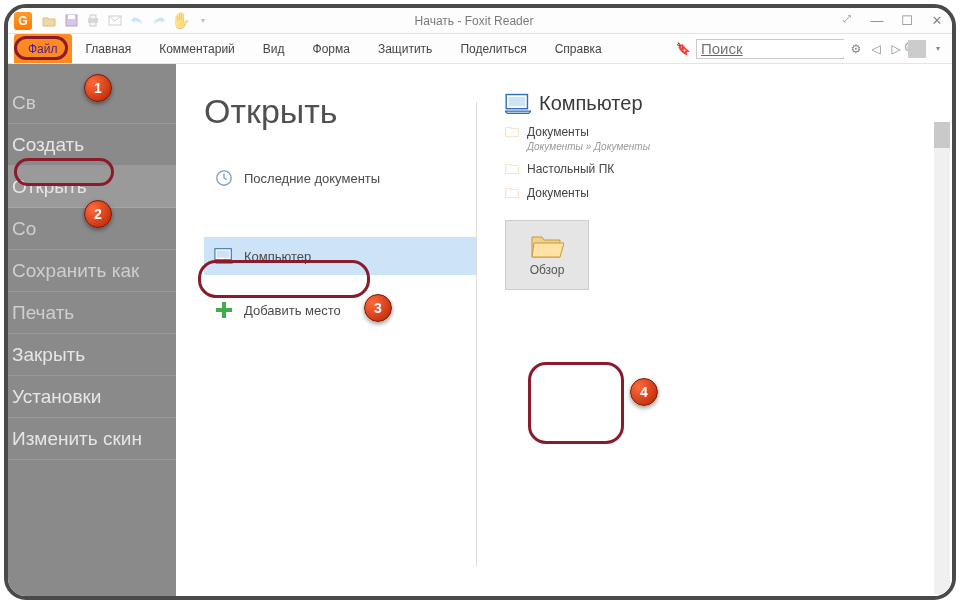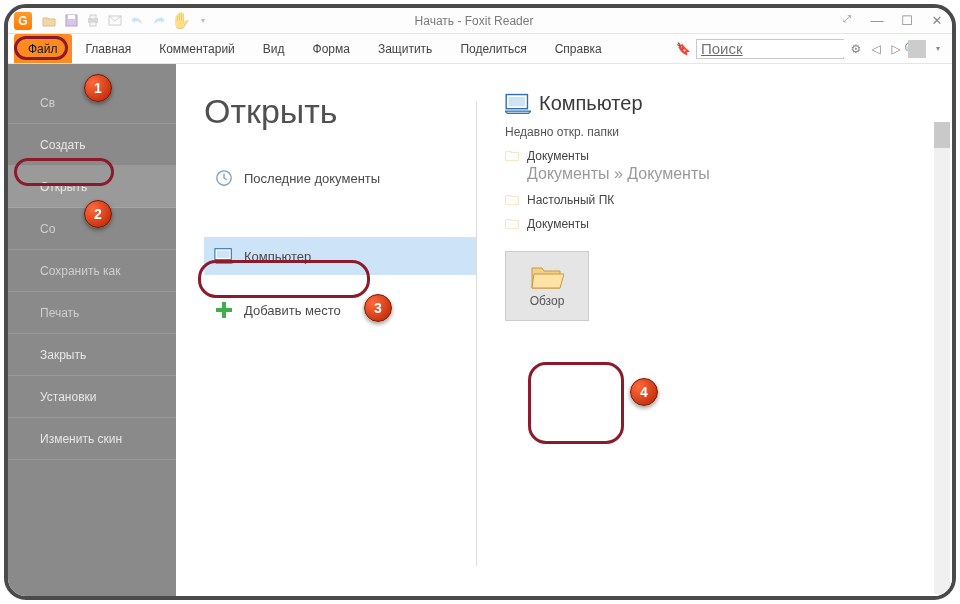--- a/index.html
+++ b/index.html
@@ -10,49 +10,49 @@
   .qat { height: 26px; display: flex; align-items: center; padding: 0 6px; background: #fdfdfd; border-bottom: 1px solid #e5e5e5; position: relative; }
   .qat .logo { width: 18px; height: 18px; border-radius: 3px; background: linear-gradient(#ff9a2e,#ff7a00); display: flex; align-items: center; justify-content: center; color: #fff; font-weight: bold; font-size: 12px; margin-right: 6px; }
   .qat .qicon { width: 18px; height: 18px; margin: 0 2px; display: flex; align-items: center; justify-content: center; opacity: .55; }
   .qat .title { position: absolute; left: 0; right: 12px; text-align: center; color: #7a7a7a; font-size: 12px; pointer-events: none; }
   .qat .win { margin-left: auto; display: flex; gap: 12px; color: #888; font-size: 13px; }
   .qat .win span { width: 18px; text-align: center; }
 
   
   .tabs { height: 30px; display: flex; align-items: center; padding-left: 6px; background: #fdfdfd; border-bottom: 1px solid #e5e5e5; gap: 0; }
   .tab { padding: 0 14px; height: 100%; display: flex; align-items: center; font-size: 12px; color: #444; cursor: pointer; }
-  .tab.active { background: #ff8a1f; color: #0f172a; border-radius: 3px 3px 0 0; }
+  .tab.active { background: #ff8a1f; color: #4c1d95; border-radius: 3px 3px 0 0; }
   .tabs .spacer { flex: 1; }
   .tabs .rt { display: flex; align-items: center; gap: 4px; padding-right: 6px; }
   .search { display: flex; align-items: center; border: 1px solid #c9c9c9; height: 20px; width: 148px; background: #fff; }
   .search input { border: none; outline: none; font-size: 15px; padding: 0 4px; flex: 1; color: #666; text-decoration: underline; }
   .search .sicon { width: 18px; color: #888; display:flex; align-items:center; justify-content:center; font-size:12px;}
   .rt .ricon { width: 16px; height: 16px; color: #888; display:flex; align-items:center; justify-content:center; font-size:12px;}
 
   
   .content { display: flex; height: calc(100% - 56px); }
   .sidebar { width: 168px; background: #8a8a8a; color: #e6e6e6; display: flex; flex-direction: column; padding-top: 18px; }
-  .mitem { height: 42px; display: flex; align-items: center; padding-left: 32px; font-size: 12px; color: #e6e6e6; border-bottom: 1px solid rgba(255,255,255,.12); cursor: pointer; }
+  .mitem { height: 42px; display: flex; align-items: center; padding-left: 4px; font-size: 19px; color: #e6e6e6; border-bottom: 1px solid rgba(255,255,255,.12); cursor: pointer; }
   .mitem.dim { color: #cfcfcf; }
   .mitem.selected { background: #9a9a9a; }
 
   .main { flex: 1; position: relative; background: #fff; display:flex; }
   .col1 { width: 300px; padding: 28px 0 0 28px; }
   .col1 h1 { font-size: 34px; font-weight: 300; color: #505050; margin-bottom: 28px; }
   .openitem { height: 38px; display: flex; align-items: center; gap: 10px; font-size: 13px; color: #4a4a4a; padding-left: 10px; cursor:pointer; }
   .openitem.selected { background: #cde3f7; }
   .oi-icon { width: 20px; height: 20px; display:flex; align-items:center; justify-content:center; }
 
   .vdiv { width: 1px; background: #ddd; margin: 38px 0 30px; }
 
   .col2 { flex: 1; padding: 28px 0 0 28px; position: relative; }
   .col2 h2 { font-size: 20px; font-weight: 400; color: #3a3a3a; display:flex; align-items:center; gap:8px;}
   .col2 .sub { font-size: 12px; color: #555; margin-top: 10px; }
   .folderrow { display:flex; align-items:flex-start; gap:8px; margin-top:10px; font-size:12px; color:#444; }
-  .folderrow .fpath { color:#9a9a9a; font-size:16px; margin-top:2px; }
+  .folderrow .fpath { color:#9a9a9a; font-size:10px; margin-top:2px;font-style:italic; }
   .folder-icon { color:#e8a441; font-size:14px; line-height:1; }
 
   .browse { margin-top: 20px; border: 1px solid #ccc; width: 84px; height: 70px; display:flex; flex-direction:column; align-items:center; justify-content:center; gap:4px; font-size:12px; color:#555; background:#e5e5e5; cursor:pointer;}
 
   .scroll { position:absolute; right:2px; top:58px; bottom:2px; width:16px; background:#f0f0f0; }
   .scroll .thumb { position:absolute; top:0; width:100%; height:26px; background:#c9c9c9; }
 
   
   .callout { position: absolute; border: 3px solid #8b1a2b; border-radius: 18px; pointer-events: none; }
   .badge { position:absolute; width:28px; height:28px; border-radius:50%; background: radial-gradient(circle at 30% 30%, #ff6a3c, #b42100); color:#fff; font-weight:bold; display:flex; align-items:center; justify-content:center; box-shadow: 0 2px 4px rgba(0,0,0,.4); font-size:14px; border:1px solid #7a1400;}
@@ -194,21 +194,20 @@
           <span>
             <svg width="26" height="22" viewBox="0 0 22 18">
                 <rect x="1" y="1" width="18" height="12" fill="#fff" stroke="#2f6fb5" stroke-width="1.2"></rect>
                 <rect x="3" y="3" width="14" height="8" fill="#cfe3f6"></rect>
                 <path d="M0 15h22l-2 2H2z" fill="#dce7f2" stroke="#2f6fb5" stroke-width="1"></path>
               </svg>
           </span>
           <span>Компьютер</span>
         </h2>
 
-        <div class="sub">Недавно откр. папки</div>
 
         <div class="folderrow">
           <span class="folder-icon">🗀</span>
           <div>
             <div>Документы</div>
             <div class="fpath">Документы » Документы</div>
           </div>
         </div>
         <div class="folderrow">
           <span class="folder-icon">🗀</span>

